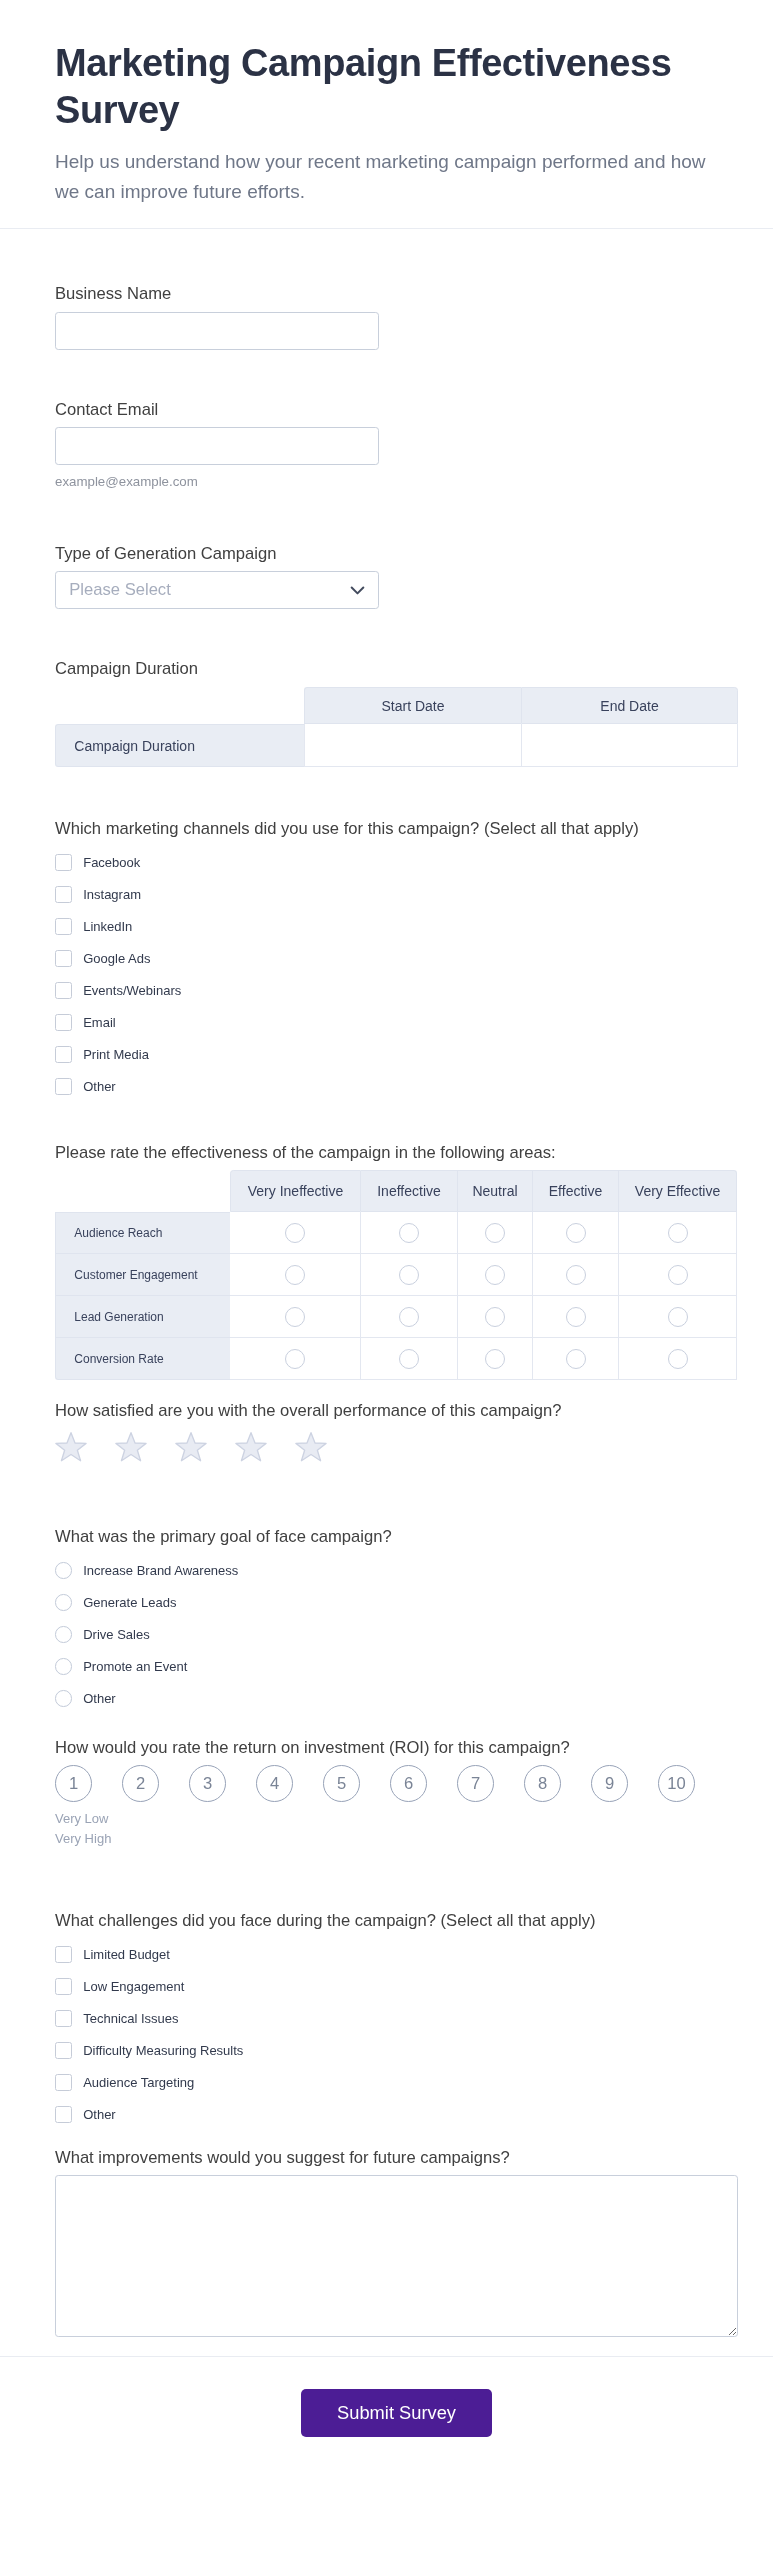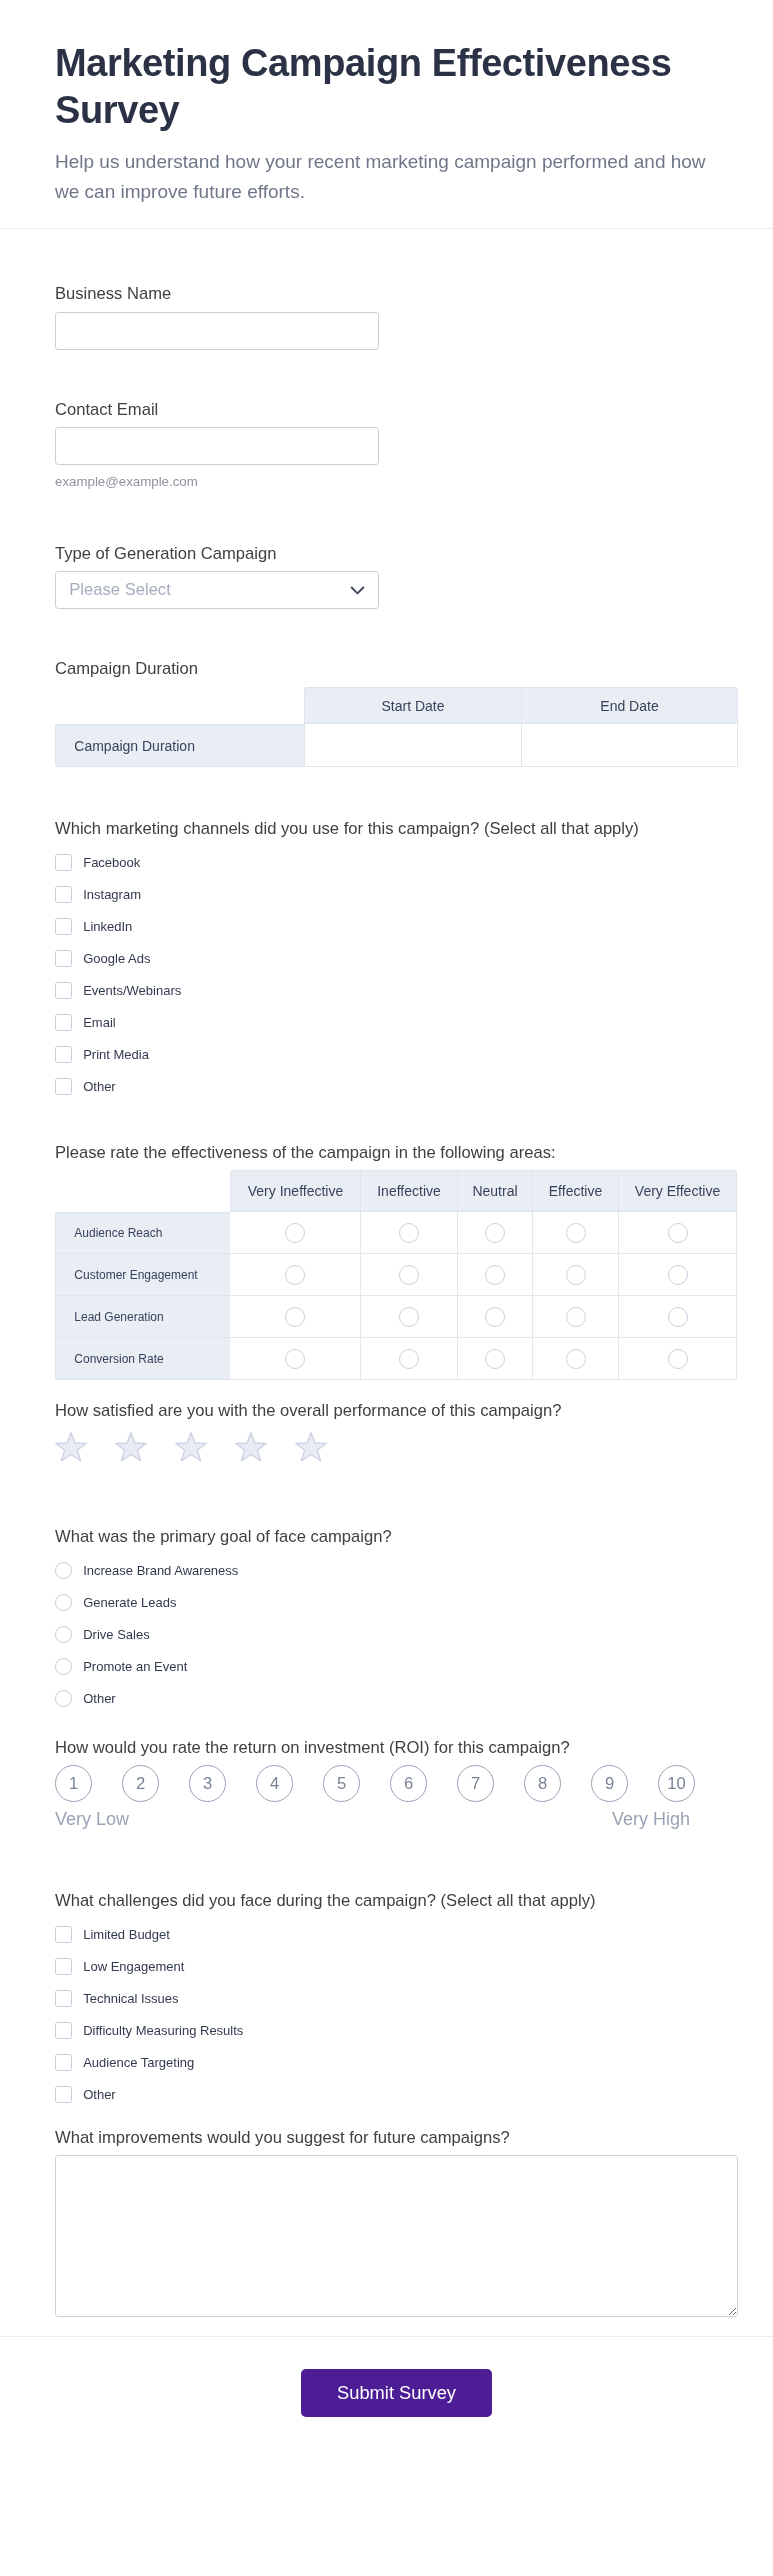--- a/index.html
+++ b/index.html
@@ -112,21 +112,21 @@
 
   
   .roi-row { display:flex; gap:30px; margin-top:6.7px; width:635px; }
   .roi-circle {
     width:37px; height:37px; border:0.8px solid #98a3b8; border-radius:50%;
     background:#fff; display:flex; align-items:center; justify-content:center;
     font-size:16.6px; color:#7a8496; cursor:pointer; flex:0 0 auto;
   }
   .roi-labels {
     width:635px; display:flex; justify-content:space-between;
-    margin-top:6.7px; font-size:18px; line-height:20px; color:#9aa3b5;
+    margin-top:6.7px; font-size:13px; line-height:20px; color:#9aa3b5;flex-direction:column;
   }
 
   
   .textarea {
     width:683px; height:162px; margin-top:6.7px;
     border:0.8px solid #c8cfdb; border-radius:3.3px;
     font-family:inherit; font-size:16.6px; color:#2c3345; padding:10px 11.6px;
     resize:vertical; outline:none; display:block;
   }
 

